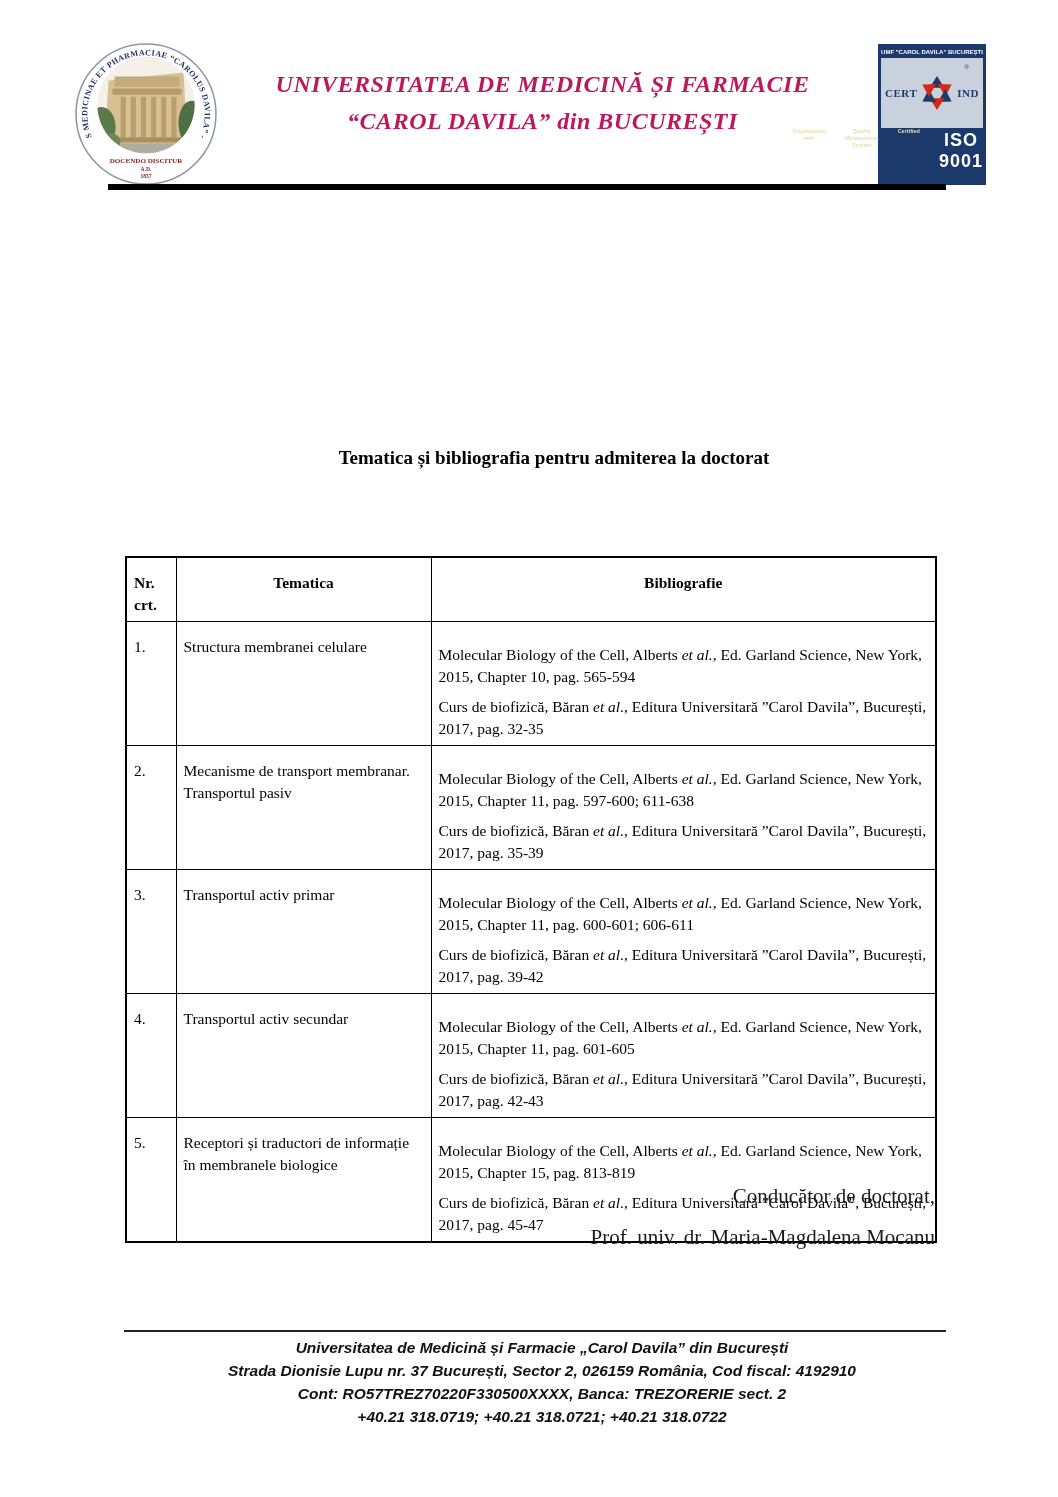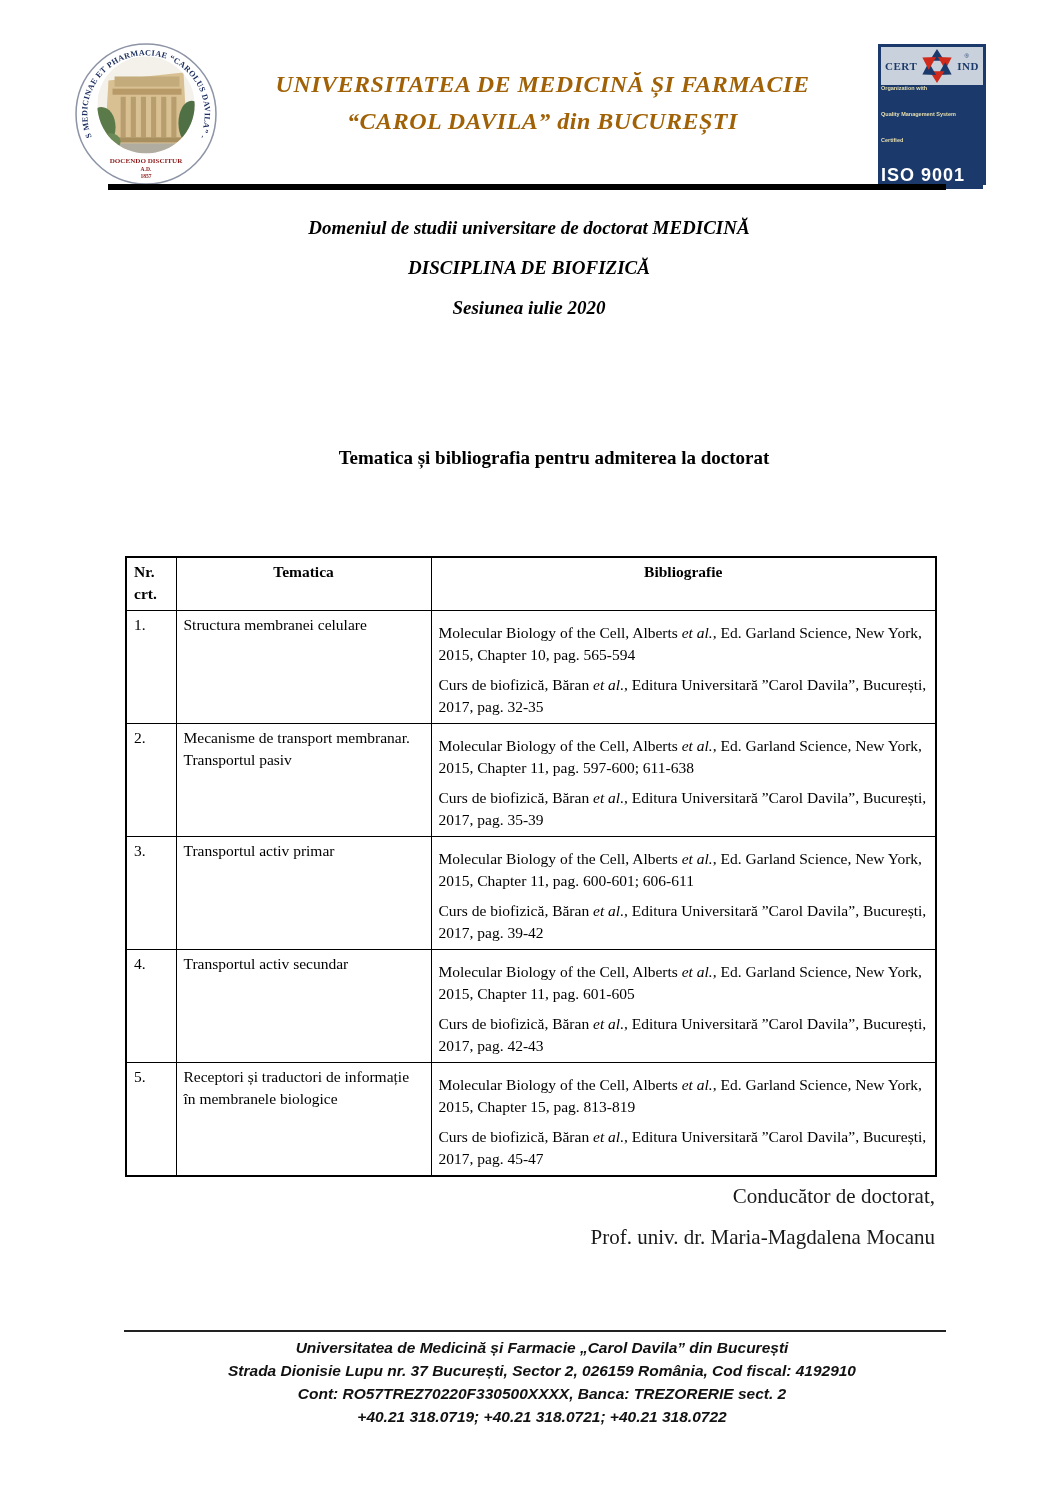--- a/index.html
+++ b/index.html
@@ -11,21 +11,21 @@
     background:#ffffff;
     font-family:"Liberation Serif", serif;
     color:#000;
     overflow:hidden;
   }
 
   
   .seal { position:absolute; left:74px; top:42px; width:144px; height:144px; }
   .title-block {
     position:absolute; left:225px; top:66px; width:635px;
-    text-align:center; color:#a16207;
+    text-align:center; color:#be185d;
     font-weight:bold; font-style:italic;
     font-size:24px; line-height:37px; letter-spacing:0.5px;
   }
   .badge {
     position:absolute; left:878px; top:44px; width:108px; height:141px;
     border:3px solid #1b3a6b; background:#c9d2dc;
     display:flex; flex-direction:column;
     font-family:"Liberation Sans", sans-serif;
   }
   .badge-top {
@@ -36,22 +36,22 @@
   .badge-mid {
     position:relative; height:70px;
     display:flex; align-items:center; justify-content:center; gap:1px;
   }
   .badge-mid .cert-word, .badge-mid .ind-word {
     color:#1b3a6b; font-family:"Liberation Serif", serif;
     font-weight:bold; font-size:11px; letter-spacing:0.5px;
   }
   .badge-mid .reg { position:absolute; top:6px; right:14px; font-size:6px; color:#1b3a6b; }
   .badge-bottom {
-    flex:1; background:#1b3a6b; color:#fff; 
-    display:flex; flex-direction:column; justify-content:flex-end;
+    flex:1; background:#1b3a6b; color:#fff; text-align:center;
+    display:flex; justify-content:flex-end;
     padding-bottom:3px;
     gap:19px;
   }
   .badge-bottom .cap { font-size:5.5px; line-height:7px; color:#e9dfae; font-weight:bold; }
   .badge-bottom .iso { font-size:18px; font-weight:bold; letter-spacing:1px; margin-top:2px; color:#ffffff; }
 
   .rule-thick { position:absolute; left:108px; top:184px; width:838px; height:6px; background:#000; }
 
   
   .subtitles { position:absolute; left:0; top:215px; width:100%; text-align:center; }
@@ -67,21 +67,21 @@
 
   
   table.doc-table {
     position:absolute; left:125px; top:556px;
     border-collapse:collapse; border:2px solid #000;
     table-layout:fixed; width:810px;
     font-size:15.5px; line-height:22px;
   }
   .doc-table th, .doc-table td {
     border:1px solid #000; vertical-align:top;
-    padding:3px 7px 5px 7px;
+    padding:14px 7px 5px 7px;
   }
   .doc-table th { font-weight:bold; }
   .doc-table th.c { text-align:center; }
   .doc-table th.l { text-align:left; font-weight:bold; }
   .doc-table .bib-ref { display:block;margin-top:8px; }
 
   
   .signature {
     position:absolute; right:123px; top:1176px; text-align:right;
     font-size:21px; line-height:41px; color:#1a1a1a;
@@ -161,25 +161,20 @@
     <div class="badge-bottom">
       <div class="cap">Organization with</div>
       <div class="cap">Quality Management System</div>
       <div class="cap">Certified</div>
       <div class="iso">ISO 9001</div>
     </div>
   </div>
 
   <div class="rule-thick"></div>
 
-  <div class="subtitles">
-    <div>Domeniul de studii universitare de doctorat MEDICINĂ</div>
-    <div>DISCIPLINA DE BIOFIZICĂ</div>
-    <div>Sesiunea iulie 2020</div>
-  </div>
 
   <div class="section-title">Tematica și bibliografia pentru admiterea la doctorat</div>
 
   <table class="doc-table">
     <colgroup>
         <col style="width:50px">
         <col style="width:255px">
         <col style="width:505px">
       </colgroup>
     <thead>

